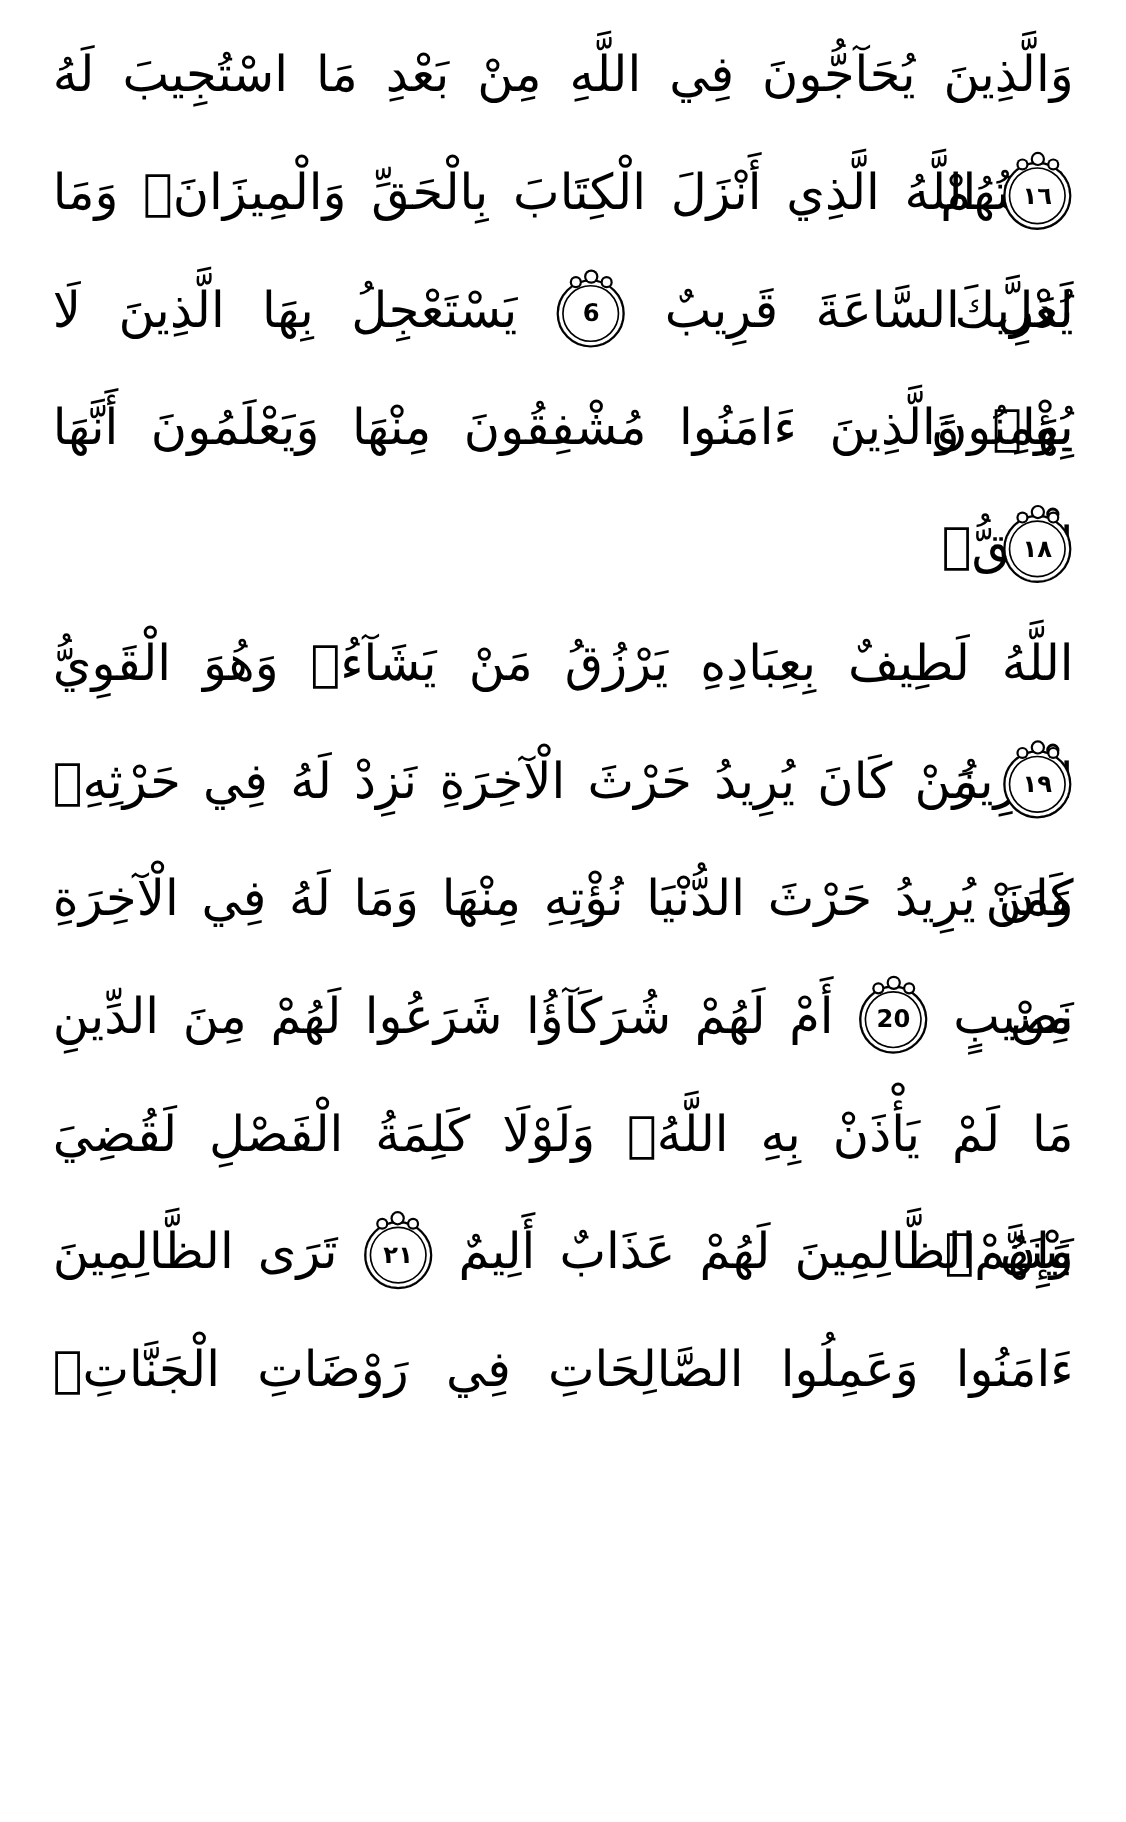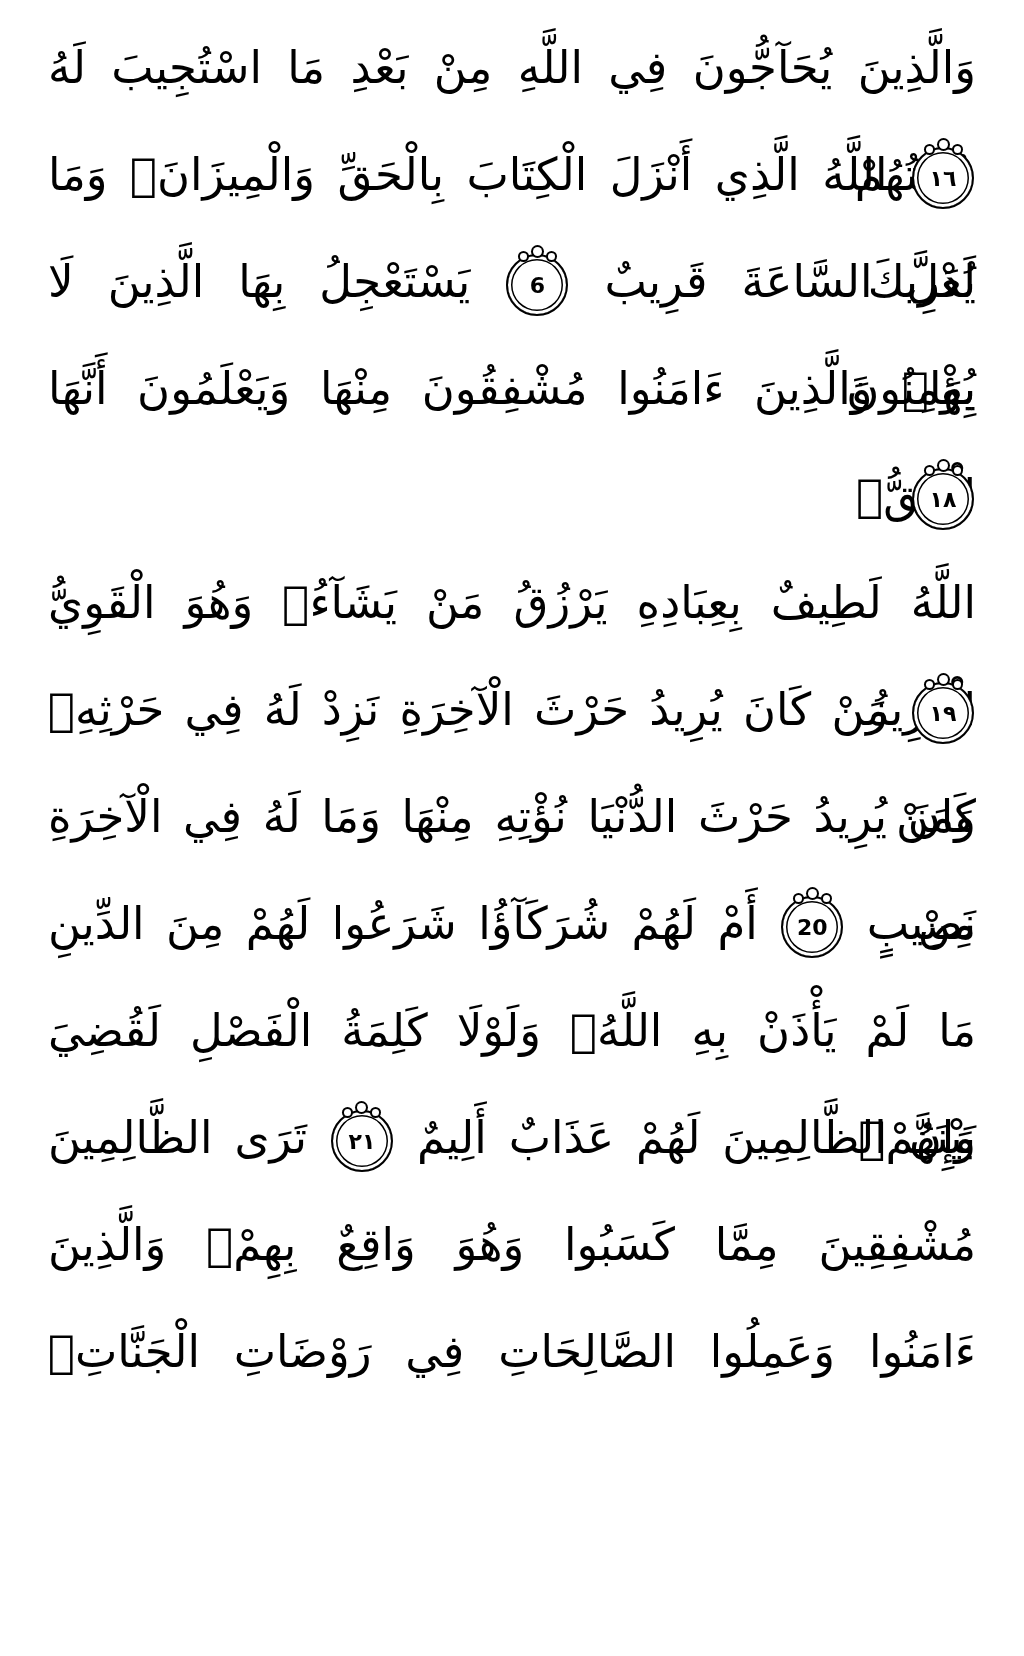--- a/index.html
+++ b/index.html
@@ -104,16 +104,15 @@
           <span class="ayah-num">١٩</span>
         </span> <span class="ayah-text">مَنْ كَانَ يُرِيدُ حَرْثَ الْآخِرَةِ نَزِدْ لَهُ فِي حَرْثِهِۖ وَمَنْ</span></div>
       <div class="line"><span class="ayah-text">كَانَ يُرِيدُ حَرْثَ الدُّنْيَا نُؤْتِهِ مِنْهَا وَمَا لَهُ فِي الْآخِرَةِ مِنْ</span></div>
       <div class="line"><span class="ayah-text">نَصِيبٍ</span> <span class="ayah-marker">
           <span class="ayah-num">20</span>
         </span> <span class="ayah-text">أَمْ لَهُمْ شُرَكَآؤُا شَرَعُوا لَهُمْ مِنَ الدِّينِ</span></div>
       <div class="line"><span class="ayah-text">مَا لَمْ يَأْذَنْ بِهِ اللَّهُۚ وَلَوْلَا كَلِمَةُ الْفَصْلِ لَقُضِيَ بَيْنَهُمْۗ</span></div>
       <div class="line"><span class="ayah-text">وَإِنَّ الظَّالِمِينَ لَهُمْ عَذَابٌ أَلِيمٌ</span> <span class="ayah-marker">
           <span class="ayah-num">٢١</span>
         </span> <span class="ayah-text">تَرَى الظَّالِمِينَ</span></div>
-      <div class="line"><span class="ayah-text">مُشْفِقِينَ مِمَّا كَسَبُوا وَهُوَ وَاقِعٌ بِهِمْۗ وَالَّذِينَ</span></div>
       <div class="line"><span class="ayah-text">ءَامَنُوا وَعَمِلُوا الصَّالِحَاتِ فِي رَوْضَاتِ الْجَنَّاتِۖ</span></div>
     </section>
 </main>
 
 </body></html>

